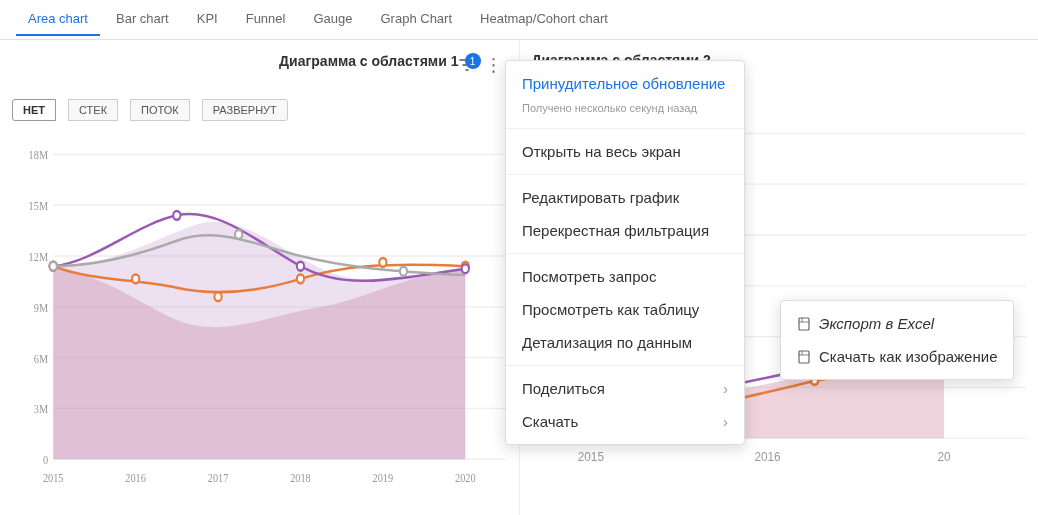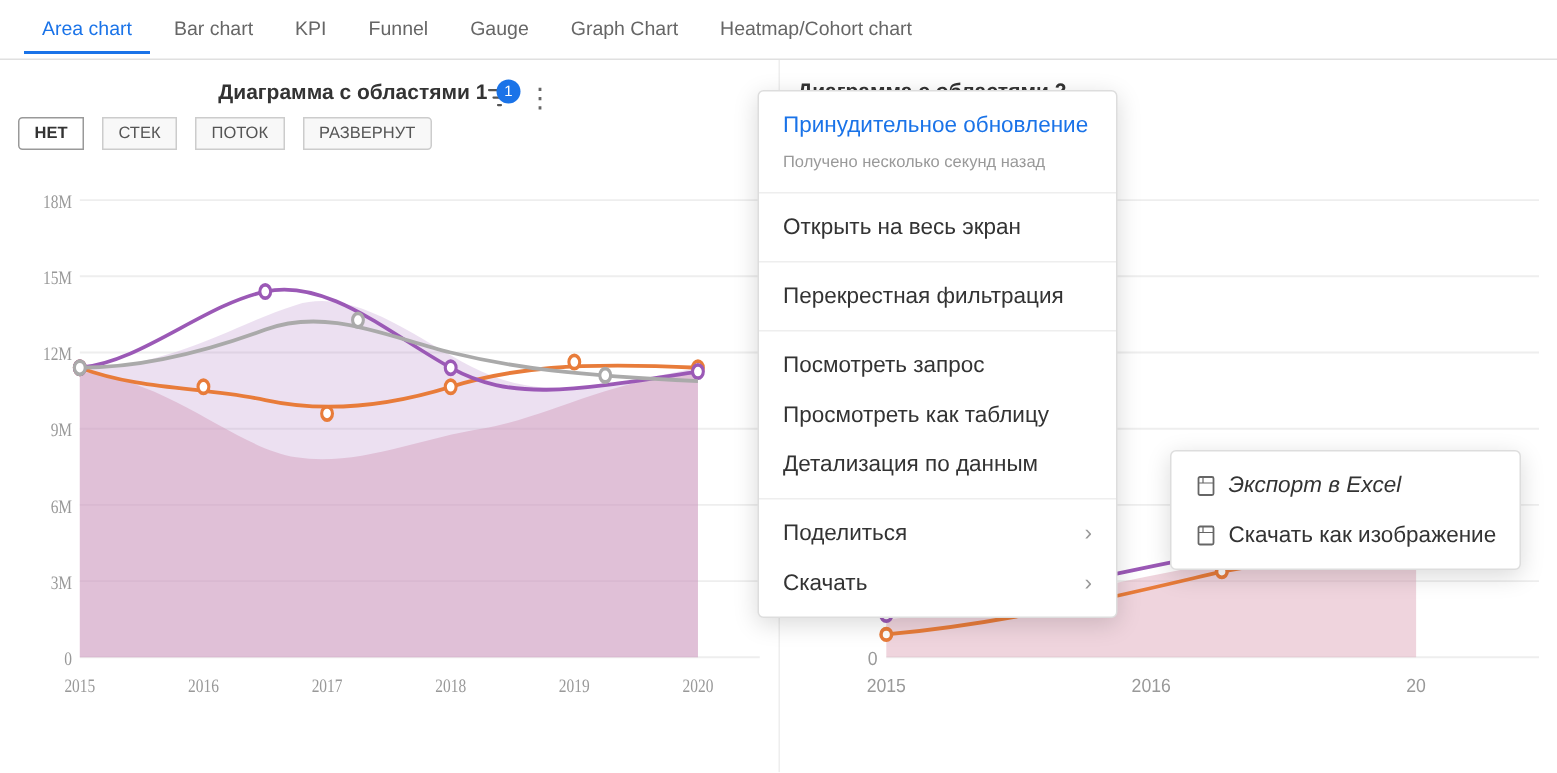--- a/index.html
+++ b/index.html
@@ -198,21 +198,21 @@
   <div class="nav-tab">KPI</div>
   <div class="nav-tab">Funnel</div>
   <div class="nav-tab">Gauge</div>
   <div class="nav-tab">Graph Chart</div>
   <div class="nav-tab">Heatmap/Cohort chart</div>
 </nav>
 
 <div class="main-content">
 
   <div class="chart-panel">
-    <div style="display:flex; align-items:center; justify-content:center; margin-bottom:0;">
+    <div style="display:flex; align-items:center; justify-content:flex-end; margin-bottom:21px;">
       <span class="chart-title">Диаграмма с областями 1</span>
       <div class="chart-toolbar" style="position:relative;top:auto;right:auto;">
         <button class="filter-icon-btn" style="position:relative;">
           <svg width="16" height="16" viewBox="0 0 16 16">
             <path d="M1 3h14M4 8h8M7 13h2" stroke="#555" stroke-width="1.5" stroke-linecap="round" fill="none"></path>
           </svg>
           <span class="filter-badge">1</span>
         </button>
         <button class="more-btn">⋮</button>
       </div>
@@ -328,20 +328,23 @@
   <div class="menu-item menu-item-bold">
     <span>Принудительное обновление</span>
   </div>
   <div class="menu-subtitle">Получено несколько секунд назад</div>
   <div class="menu-divider"></div>
   <div class="menu-item">
     <span>Открыть на весь экран</span>
   </div>
   <div class="menu-divider"></div>
   <div class="menu-item">
+    <span>Редактировать график</span>
+  </div>
+  <div class="menu-item">
     <span>Перекрестная фильтрация</span>
   </div>
   <div class="menu-divider"></div>
   <div class="menu-item">
     <span>Посмотреть запрос</span>
   </div>
   <div class="menu-item">
     <span>Просмотреть как таблицу</span>
   </div>
   <div class="menu-item">

